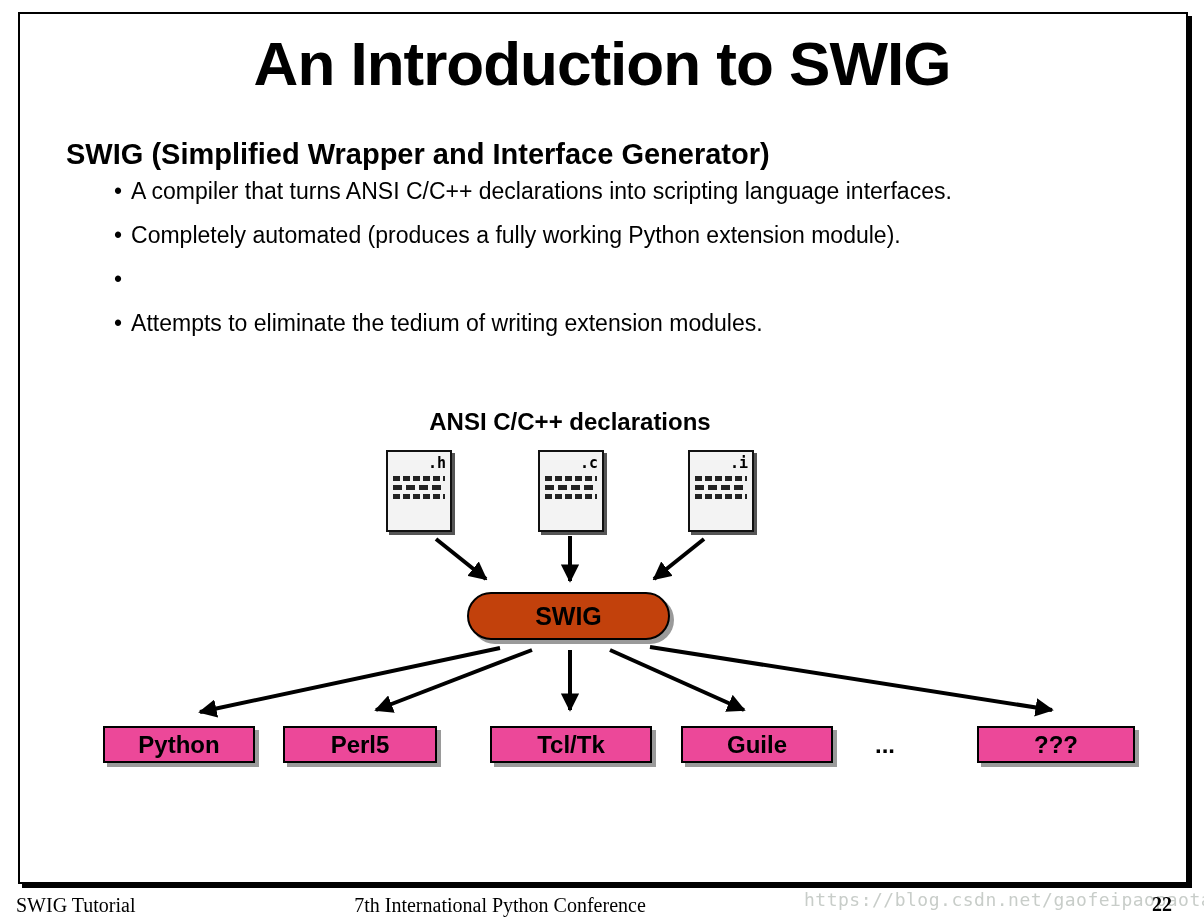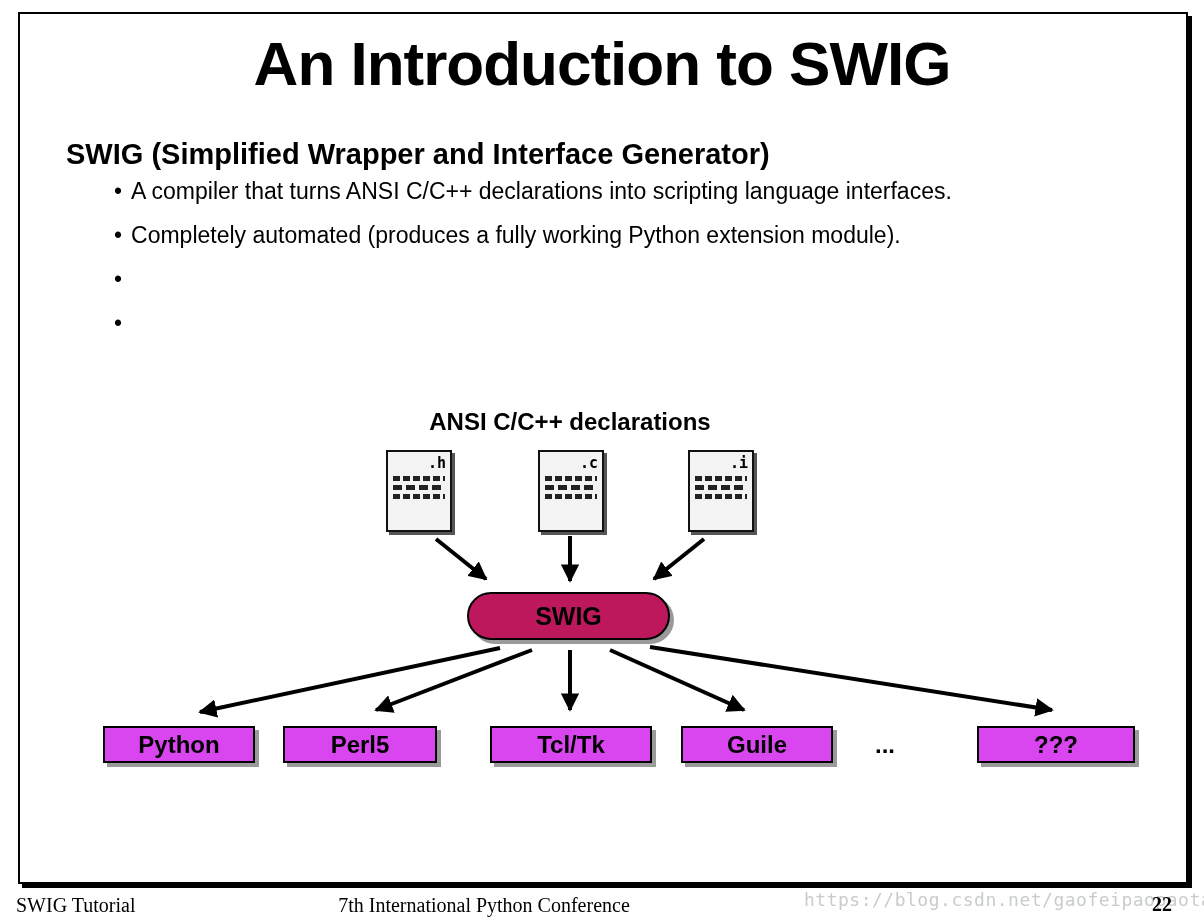--- a/index.html
+++ b/index.html
@@ -46,46 +46,46 @@
     background-image:repeating-linear-gradient(90deg,#222 0,#222 7px,transparent 7px,transparent 10px);
   }
   .dashrow.r2 {
     background-image:repeating-linear-gradient(90deg,#222 0,#222 9px,transparent 9px,transparent 13px);
   }
 
   .arrows { position:absolute; left:0; top:0; width:1204px; height:922px; pointer-events:none; }
 
   .pill {
     position:absolute; left:467px; top:592px; width:199px; height:44px;
-    background:#be185d; border:2px solid #000; border-radius:26px;
+    background:#c2410c; border:2px solid #000; border-radius:26px;
     box-shadow:4px 4px 0 #9a9a9a;
     display:flex; align-items:center; justify-content:center;
     font-size:25px; font-weight:bold;
   }
   .lang-box {
     position:absolute; top:726px; height:33px;
-    background:#d946ef; border:2px solid #000; box-shadow:4px 4px 0 #9a9a9a;
+    background:#ec4899; border:2px solid #000; box-shadow:4px 4px 0 #9a9a9a;
     display:flex; align-items:center; justify-content:center;
     font-size:24px; font-weight:bold;
   }
   .box-python  { left:103px; width:148px; }
   .box-perl5   { left:283px; width:150px; }
   .box-tcltk   { left:490px; width:158px; }
   .box-guile   { left:681px; width:148px; }
   .box-unknown { left:977px; width:154px; }
   .ellipsis {
     position:absolute; left:858px; top:726px; width:54px; height:37px;
     text-align:center; font-size:24px; font-weight:bold; line-height:37px;
   }
 
   .footer-left, .footer-center, .page-number {
     position:absolute; font-family:"Liberation Serif", serif; font-size:20px;
   }
   .footer-left   { left:16px; top:894px; }
-  .footer-center { left:0; top:894px; width:968px; text-align:center; }
+  .footer-center { left:16px; top:894px; width:968px; text-align:center; }
   .watermark {
     position:absolute; left:804px; top:889px; z-index:1;
     font-family:"DejaVu Sans Mono", monospace; font-size:18px;
     letter-spacing:0.5px; color:#c8cdc9; white-space:nowrap;
   }
   .page-number { left:1152px; top:893px; font-weight:bold; z-index:2; }
 </style>
 </head>
 <body>
 
@@ -104,20 +104,21 @@
     </div>
     <div class="bullet">
       <span class="dot">•</span>
       <span class="btext">Completely automated (produces a fully working Python extension module).</span>
     </div>
     <div class="bullet">
       <span class="dot">•</span>
     </div>
     <div class="bullet">
       <span class="dot">•</span>
+      <span class="btext">Attempts to eliminate the tedium of writing extension modules.</span>
     </div>
   </div>
 
   <div class="ansi-label">ANSI C/C++ declarations</div>
 
   <div class="file file-h">
     <span class="file-ext">.h</span>
     <div class="file-lines">
       <div class="dashrow"></div>
       <div class="dashrow r2"></div>

